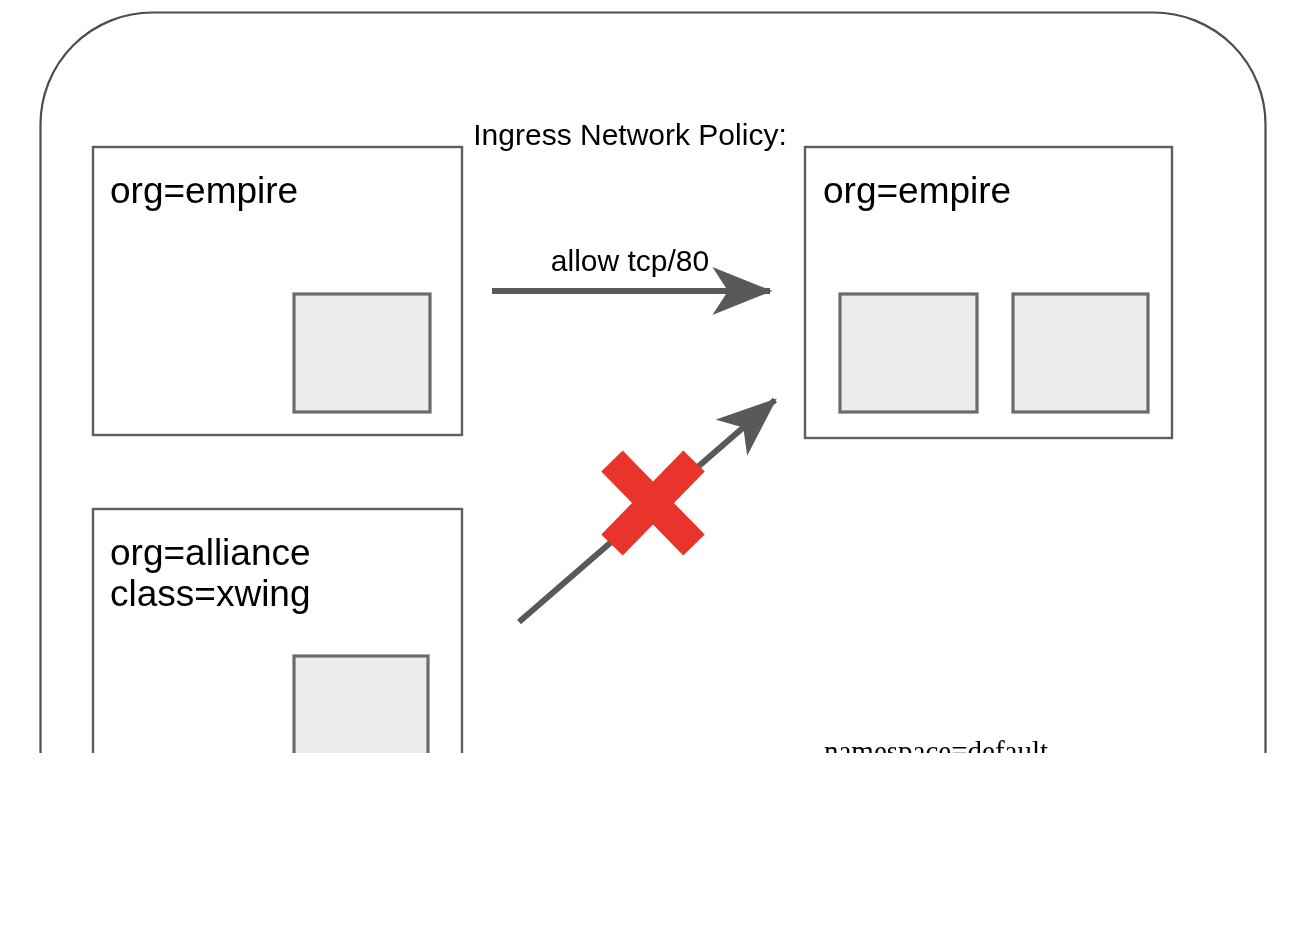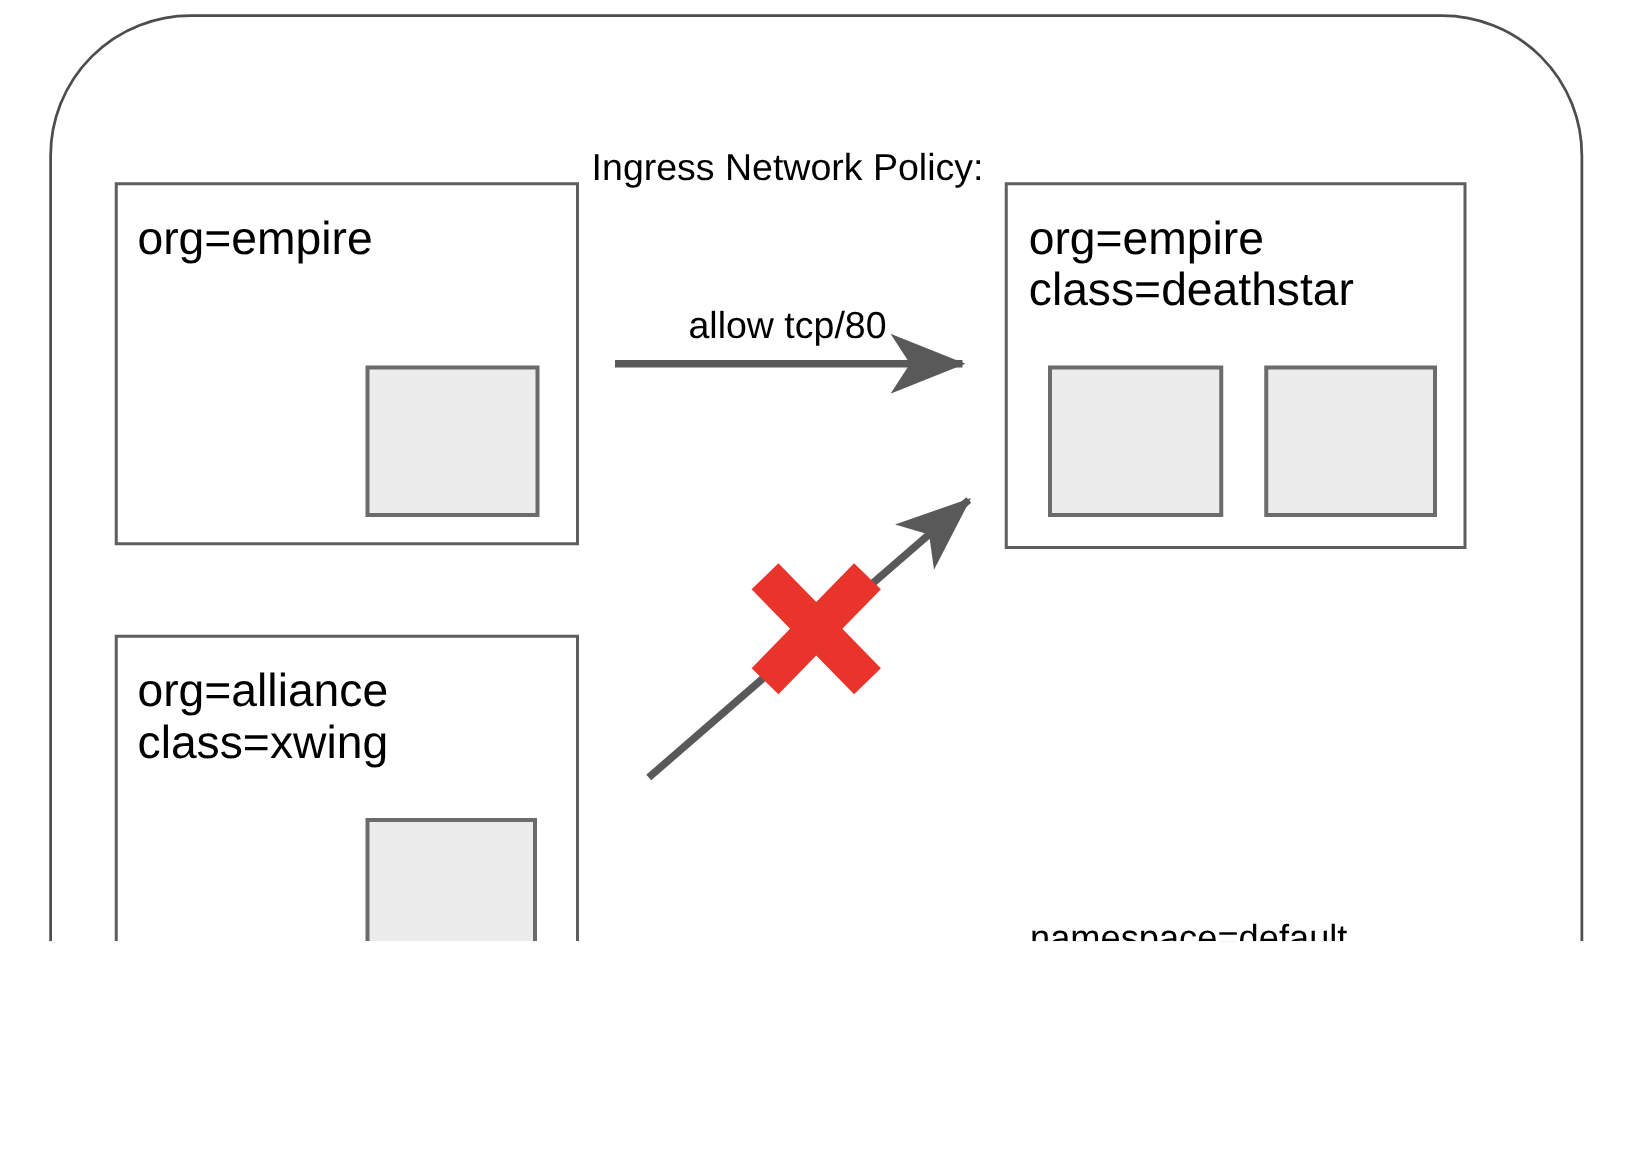--- a/index.html
+++ b/index.html
@@ -47,20 +47,21 @@
     line-height: 41px;
     white-space: nowrap;
   }
   .namespace-label {
     position: absolute;
     left: 824px;
     top: 735px;
     font-size: 29px;
     color: #000000;
     white-space: nowrap;
+    font-family: Liberation Serif, serif;
   }
 </style>
 </head>
 <body>
 
 <div id="canvas">
 
   <svg class="svg-layer" viewBox="0 0 1308 926">
 
     <defs>
@@ -98,20 +99,19 @@
   </svg>
 
   <div class="title-block">
     <span class="title-line">Ingress Network Policy:</span>
     <span class="title-line">allow tcp/80</span>
   </div>
 
   <div class="box-label" style="left:110px; top:170px;">org=empire</div>
 
   <div class="box-label" style="left:823px; top:170px;">org=empire</div>
-  <div class="box-label" style="left:823px; top:211px;">class=deathstar</div>
 
   <div class="box-label" style="left:110px; top:532px;">org=alliance</div>
   <div class="box-label" style="left:110px; top:573px;">class=xwing</div>
 
   <div class="namespace-label">namespace=default</div>
 
 </div>
 
 </body></html>

